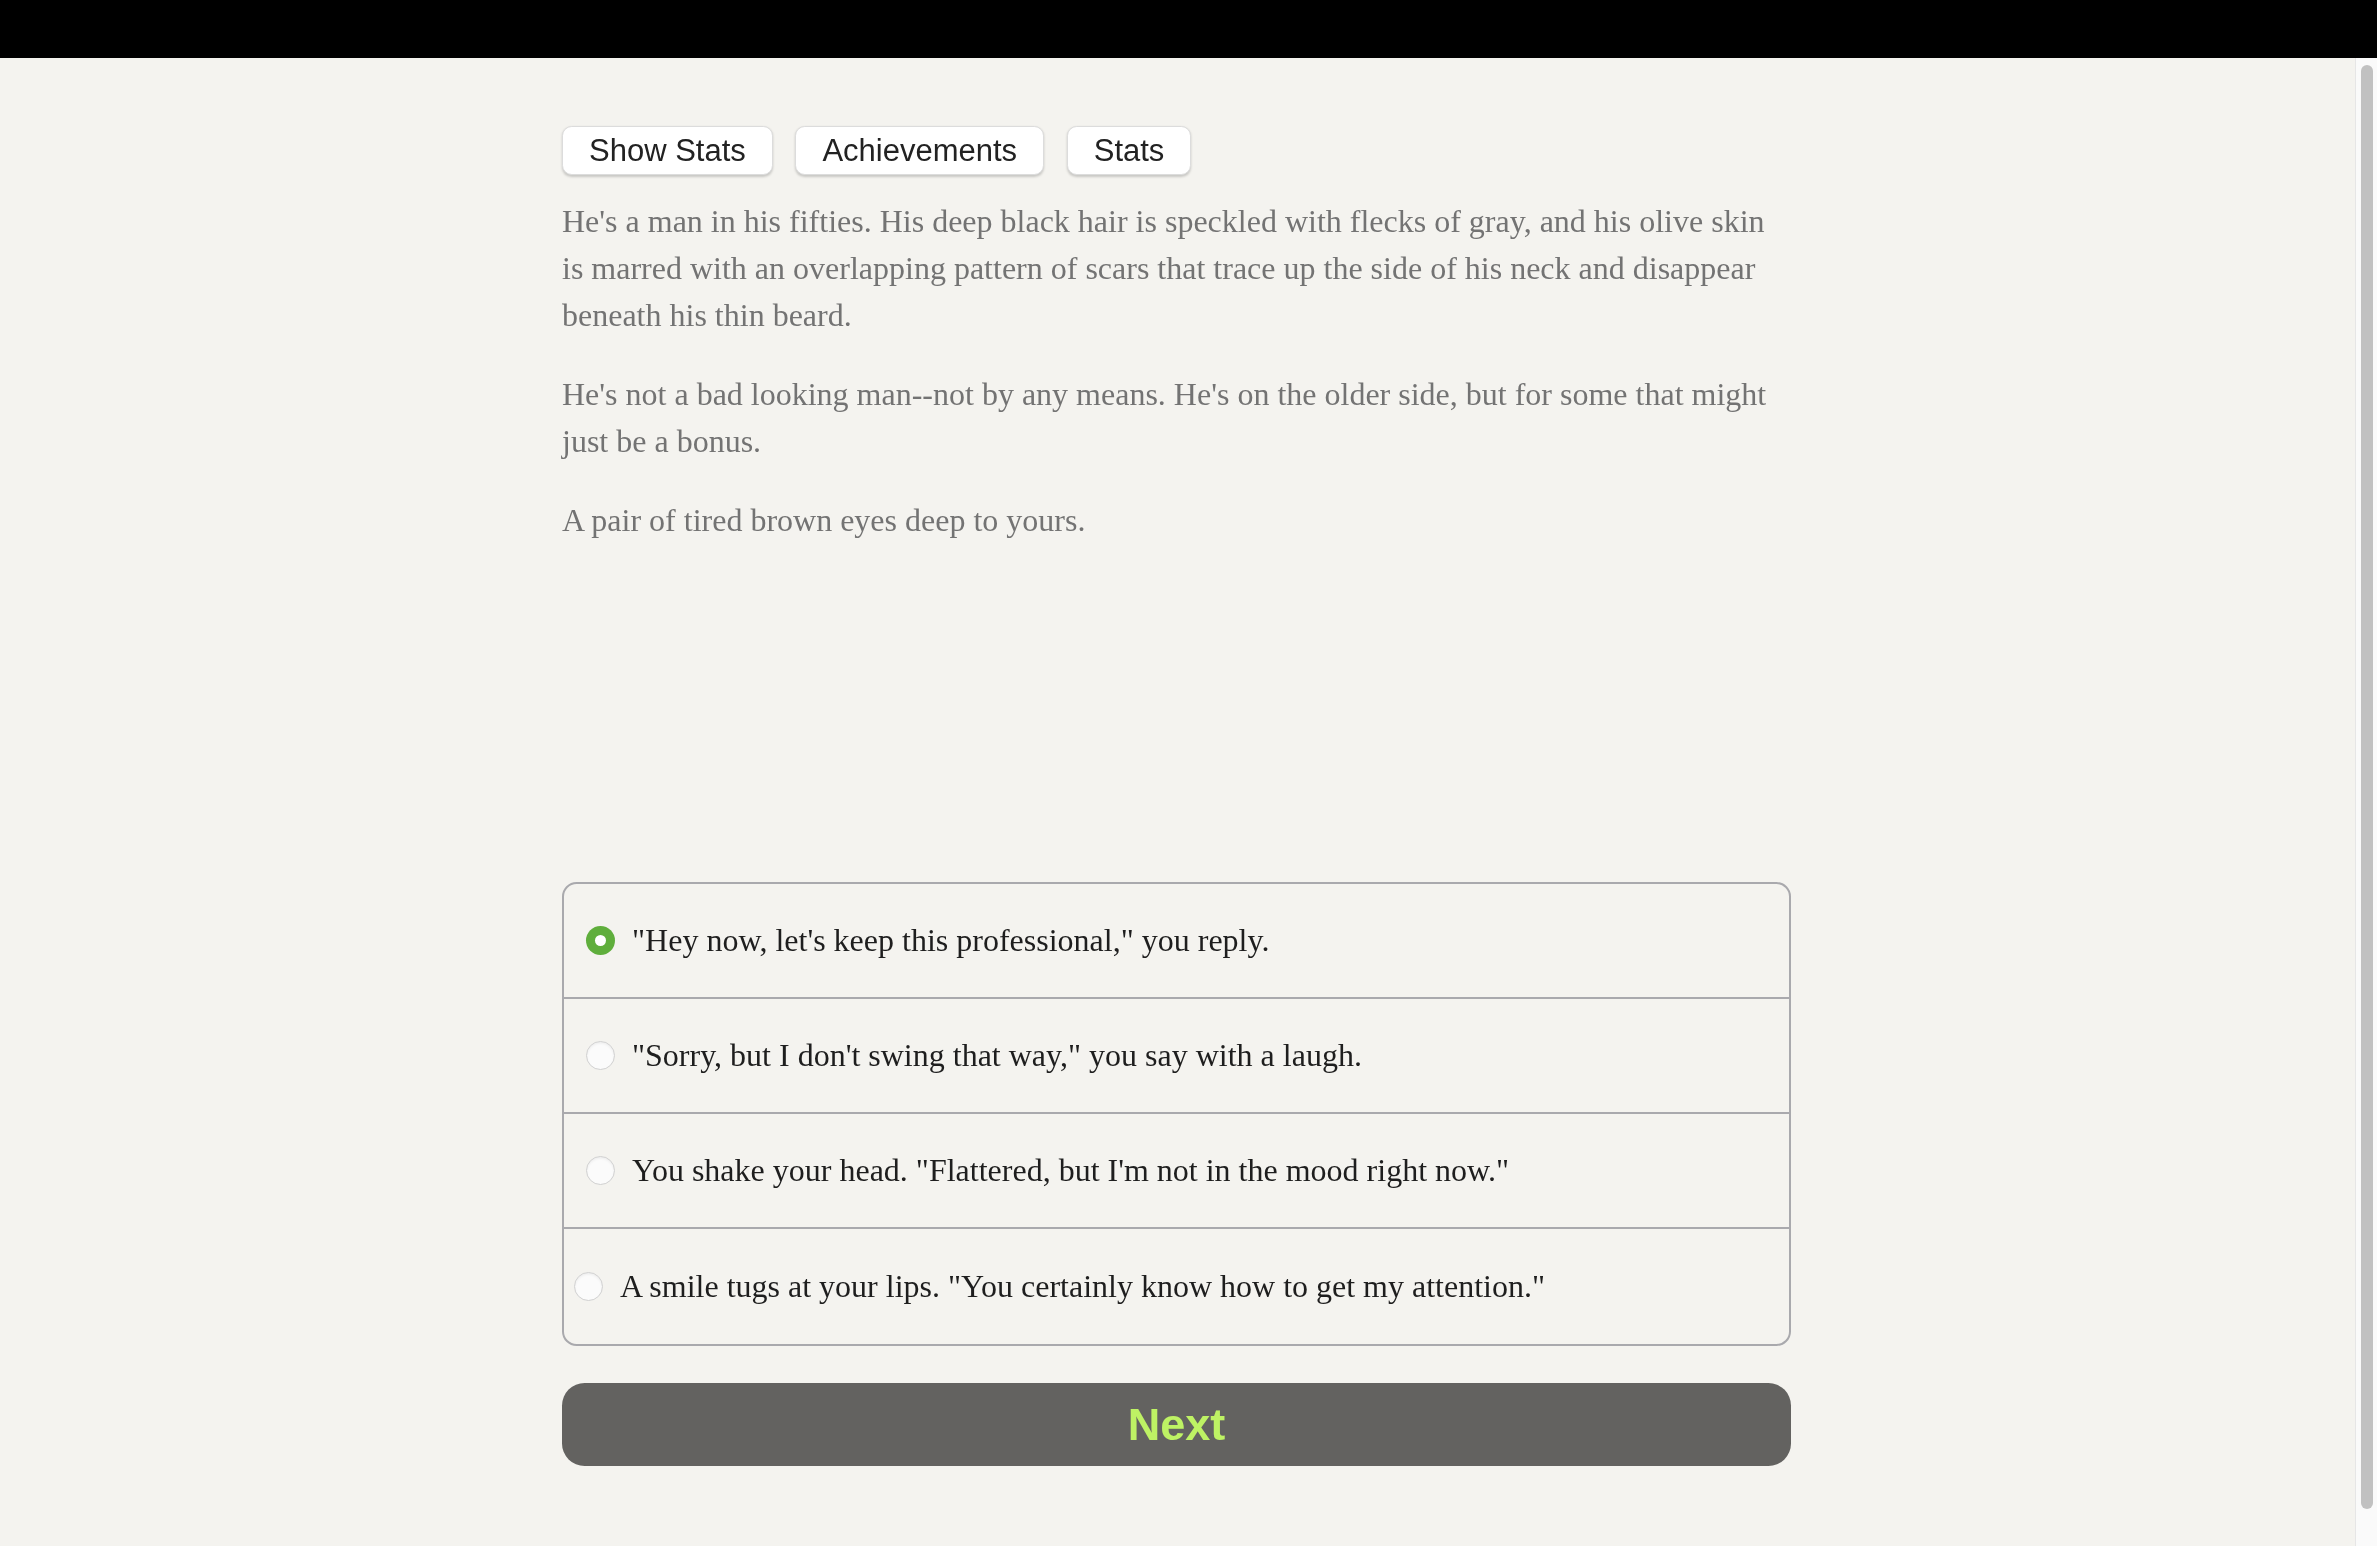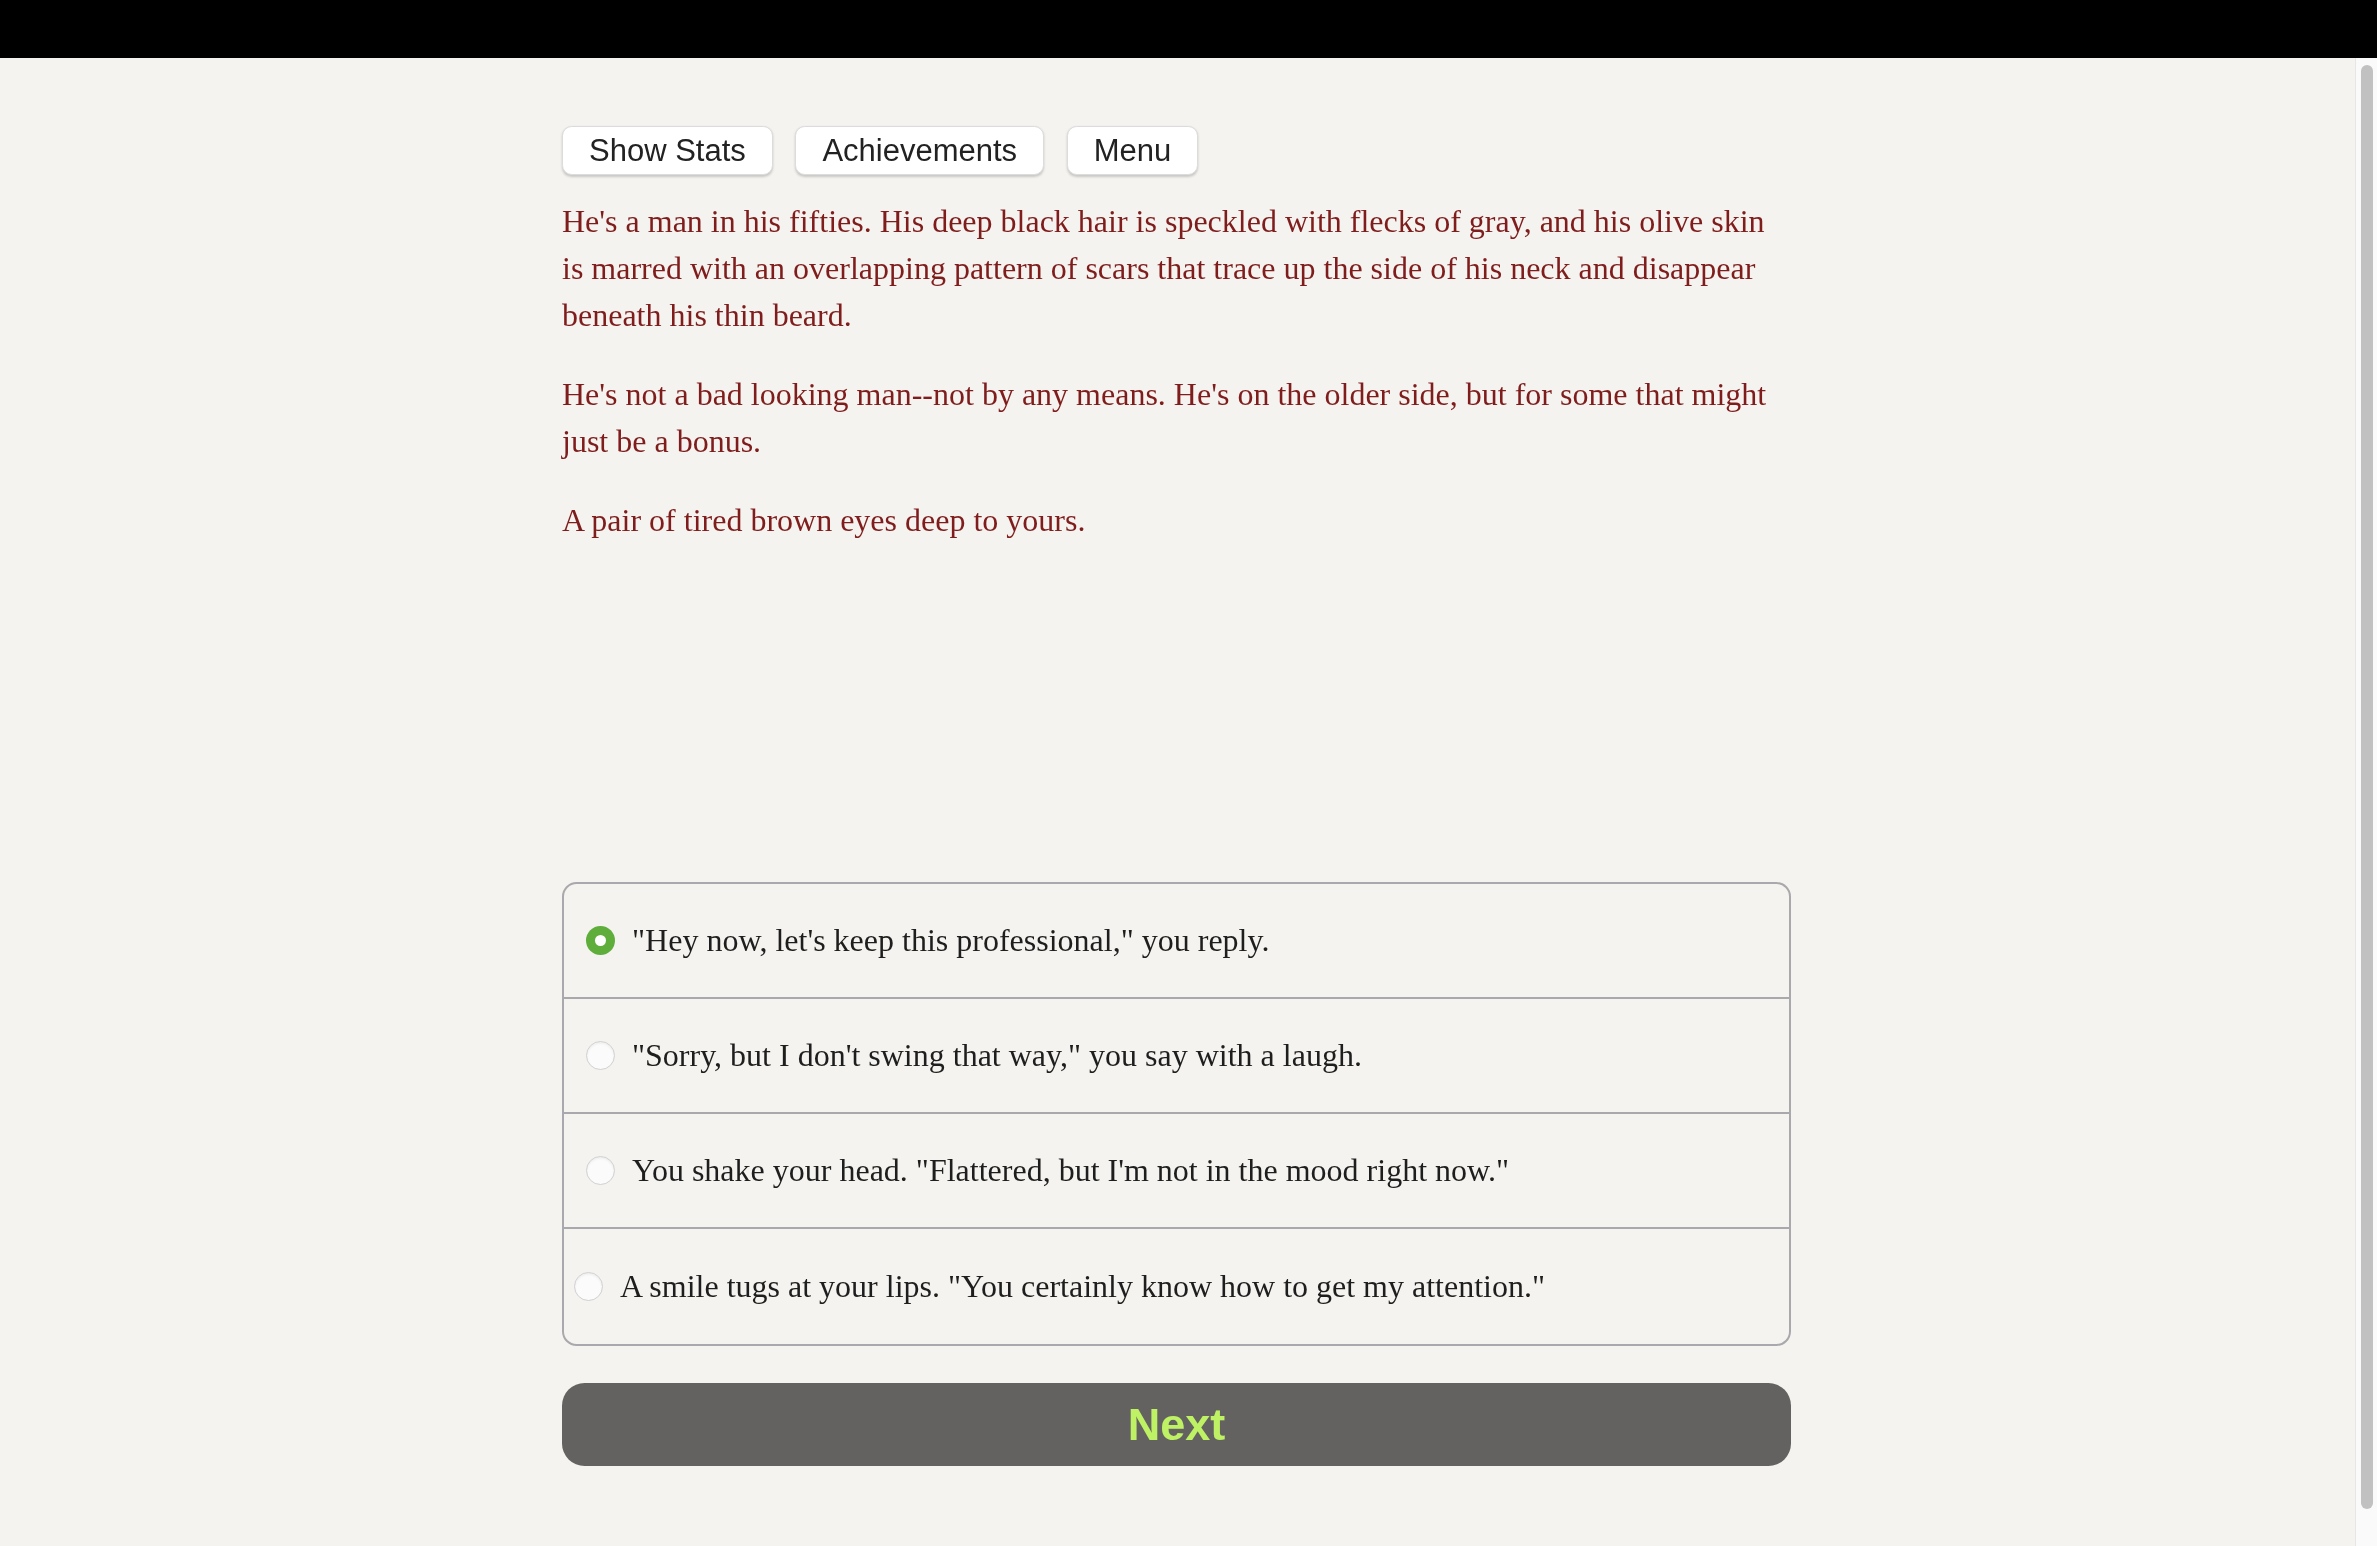--- a/index.html
+++ b/index.html
@@ -48,21 +48,21 @@
     color: #222222;
     display: flex;
     align-items: center;
     cursor: pointer;
   }
   .story {
     margin-top: 22.6px;
     font-family: "Liberation Serif", serif;
     font-size: 32px;
     line-height: 47px;
-    color: #7f1d1d;
+    color: #737373;
   }
   .story p {
     margin: 0 0 32px 0;
   }
   .choices {
     position: absolute;
     left: 0;
     top: 756px;
     width: 1229px;
     box-sizing: border-box;
@@ -149,21 +149,21 @@
 <body>
 
 <div class="topbar"></div>
 
 <div class="page">
   <div class="content">
 
     <div class="btn-row">
       <div class="top-btn">Show Stats</div>
       <div class="top-btn">Achievements</div>
-      <div class="top-btn">Menu</div>
+      <div class="top-btn">Stats</div>
     </div>
 
     <div class="story">
       <p>He's a man in his fifties. His deep black hair is speckled with flecks of gray, and his olive skin is marred with an overlapping pattern of scars that trace up the side of his neck and disappear beneath his thin beard.</p>
       <p>He's not a bad looking man--not by any means. He's on the older side, but for some that might just be a bonus.</p>
       <p>A pair of tired brown eyes deep to yours.</p>
     </div>
 
     <div class="choices">
       <div class="choice">

